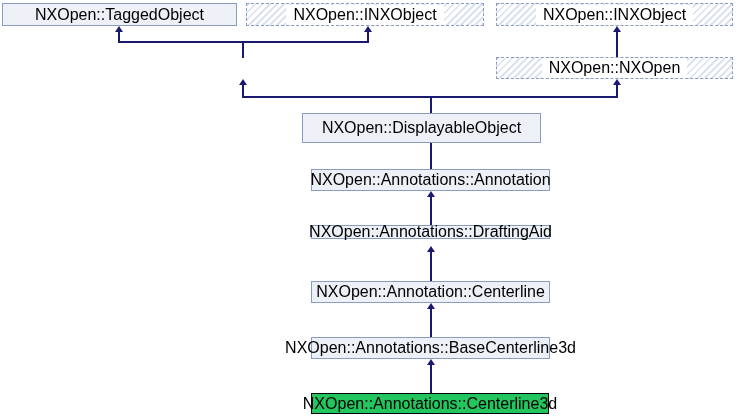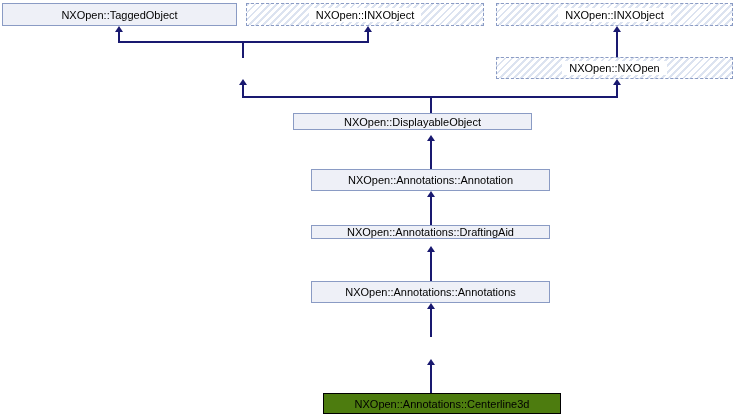--- a/index.html
+++ b/index.html
@@ -8,34 +8,34 @@
     --edge:#191970;
     --hatch-stripe:#dce3f0;
     --current-border:#000000;
     --text:#000000;
     --background:#ffffff;
   }
   html,body{margin:0;padding:0;background:var(--background);}
   #canvas{
     position:relative;width:737px;height:416px;background:var(--background);
     font-family:"Liberation Sans","DejaVu Sans",sans-serif;
-    font-size:11px;color:var(--text);overflow:hidden;
+    font-size:16px;color:var(--text);overflow:hidden;
   }
   .node{
     position:absolute;box-sizing:border-box;
     display:flex;align-items:center;justify-content:center;
     white-space:nowrap;cursor:pointer;
   }
   .node.solid{background:var(--node-fill);border:1px solid var(--node-border);}
   .node.hatched{
     background:repeating-linear-gradient(135deg,var(--hatch-stripe) 0px,var(--hatch-stripe) 2px,#ffffff 2px,#ffffff 5px);
     border:1px dashed var(--node-border);
   }
   .node.hatched .lbl{background:#ffffff;padding:1px 7px;}
-  .node.current{background:#4d7c0f;border:1.5px solid var(--current-border);cursor:default;margin-left:12px;}
+  .node.current{background:#22c55e;border:1.5px solid var(--current-border);cursor:default;}
   .edge{position:absolute;background:var(--edge);}
   .edge.v{width:2px;}
   .edge.h{height:2px;}
   .arrowhead{
     position:absolute;width:0;height:0;
     border-left:4px solid transparent;border-right:4px solid transparent;
     border-bottom:6px solid var(--edge);
   }
 </style>
 </head>
@@ -85,34 +85,37 @@
 
   <div class="node hatched" style="left:496px;top:3px;width:237px;height:23px">
     <span class="lbl">NXOpen::INXObject</span>
   </div>
 
 
   <div class="node hatched" style="left:496px;top:57px;width:237px;height:22px">
     <span class="lbl">NXOpen::NXOpen</span>
   </div>
 
-  <div class="node solid" style="left:293px;top:113px;width:239px;height:17px">
+  <div class="node solid" style="left:302px;top:113px;width:239px;height:30px">
     <span class="lbl">NXOpen::DisplayableObject</span>
   </div>
 
   <div class="node solid" style="left:311px;top:169px;width:239px;height:22px">
     <span class="lbl">NXOpen::Annotations::Annotation</span>
   </div>
 
   <div class="node solid" style="left:311px;top:225px;width:239px;height:14px">
     <span class="lbl">NXOpen::Annotations::DraftingAid</span>
   </div>
 
   <div class="node solid" style="left:311px;top:281px;width:239px;height:22px">
-    <span class="lbl">NXOpen::Annotations::Annotations</span>
+    <span class="lbl">NXOpen::Annotation::Centerline</span>
   </div>
 
+  <div class="node solid" style="left:311px;top:337px;width:239px;height:22px">
+    <span class="lbl">NXOpen::Annotations::BaseCenterline3d</span>
+  </div>
 
   <div class="node current" style="left:311px;top:393px;width:238px;height:21px">
     <span class="lbl">NXOpen::Annotations::Centerline3d</span>
   </div>
 
 </div>
 
 </body></html>

